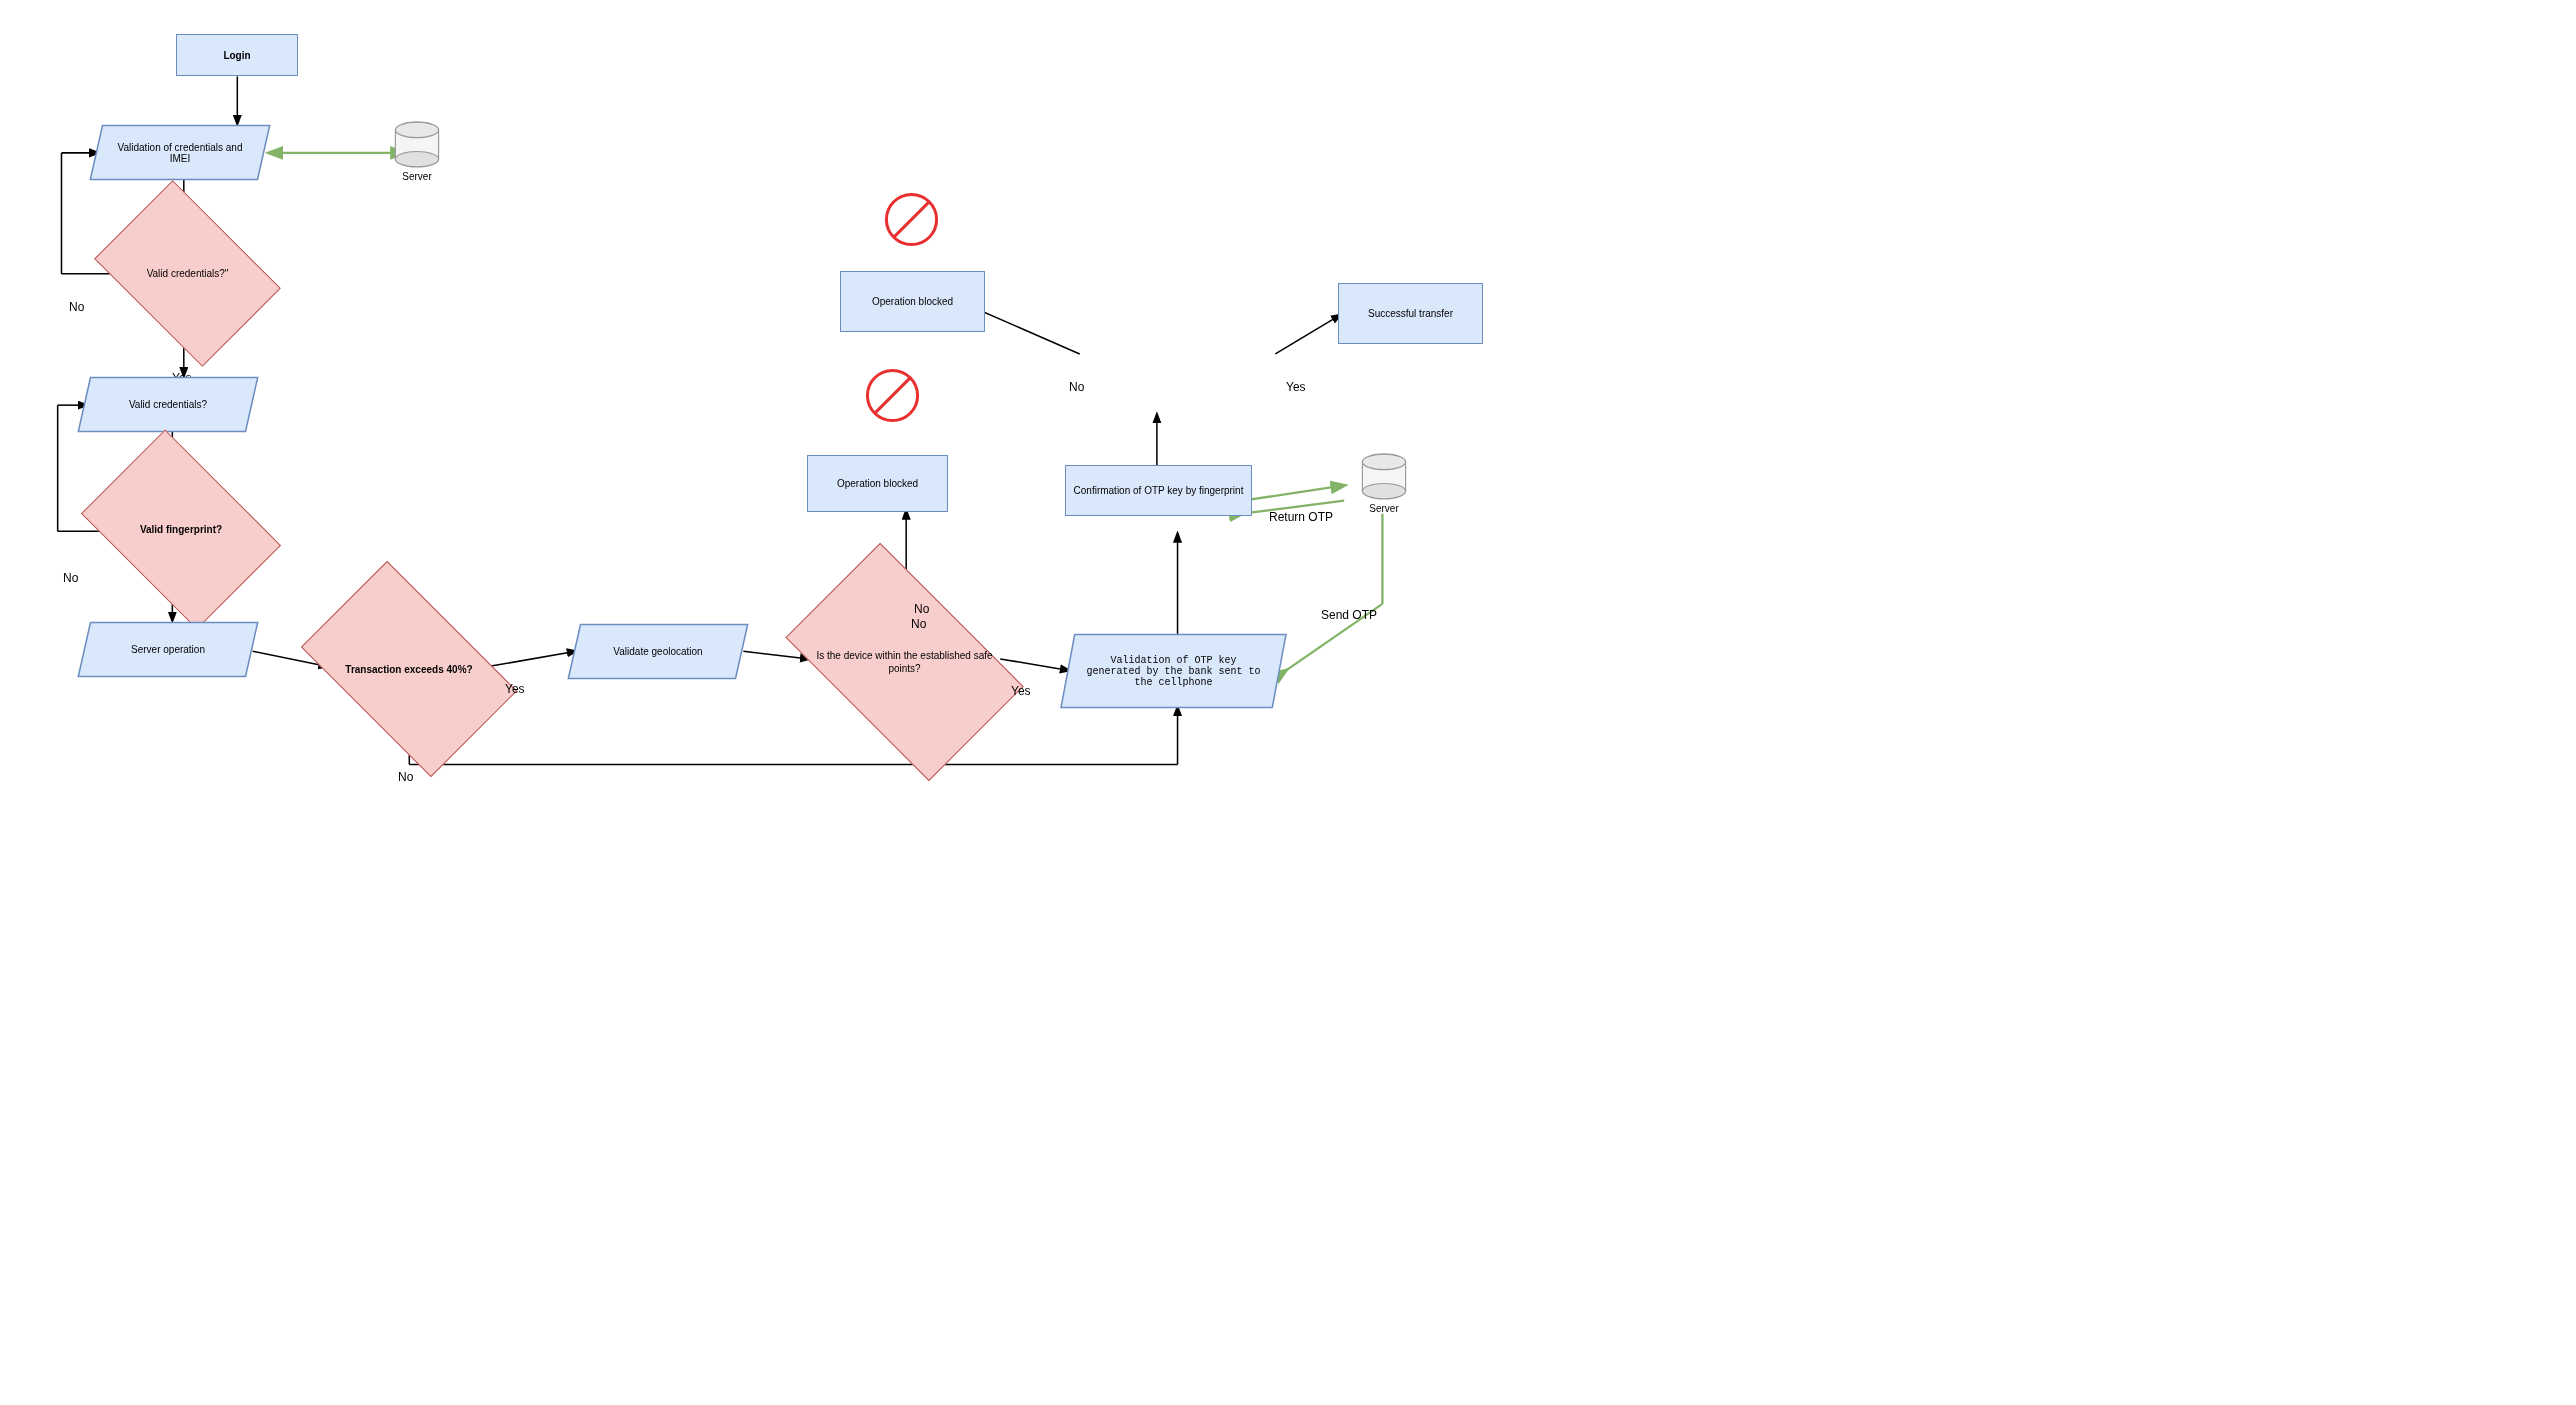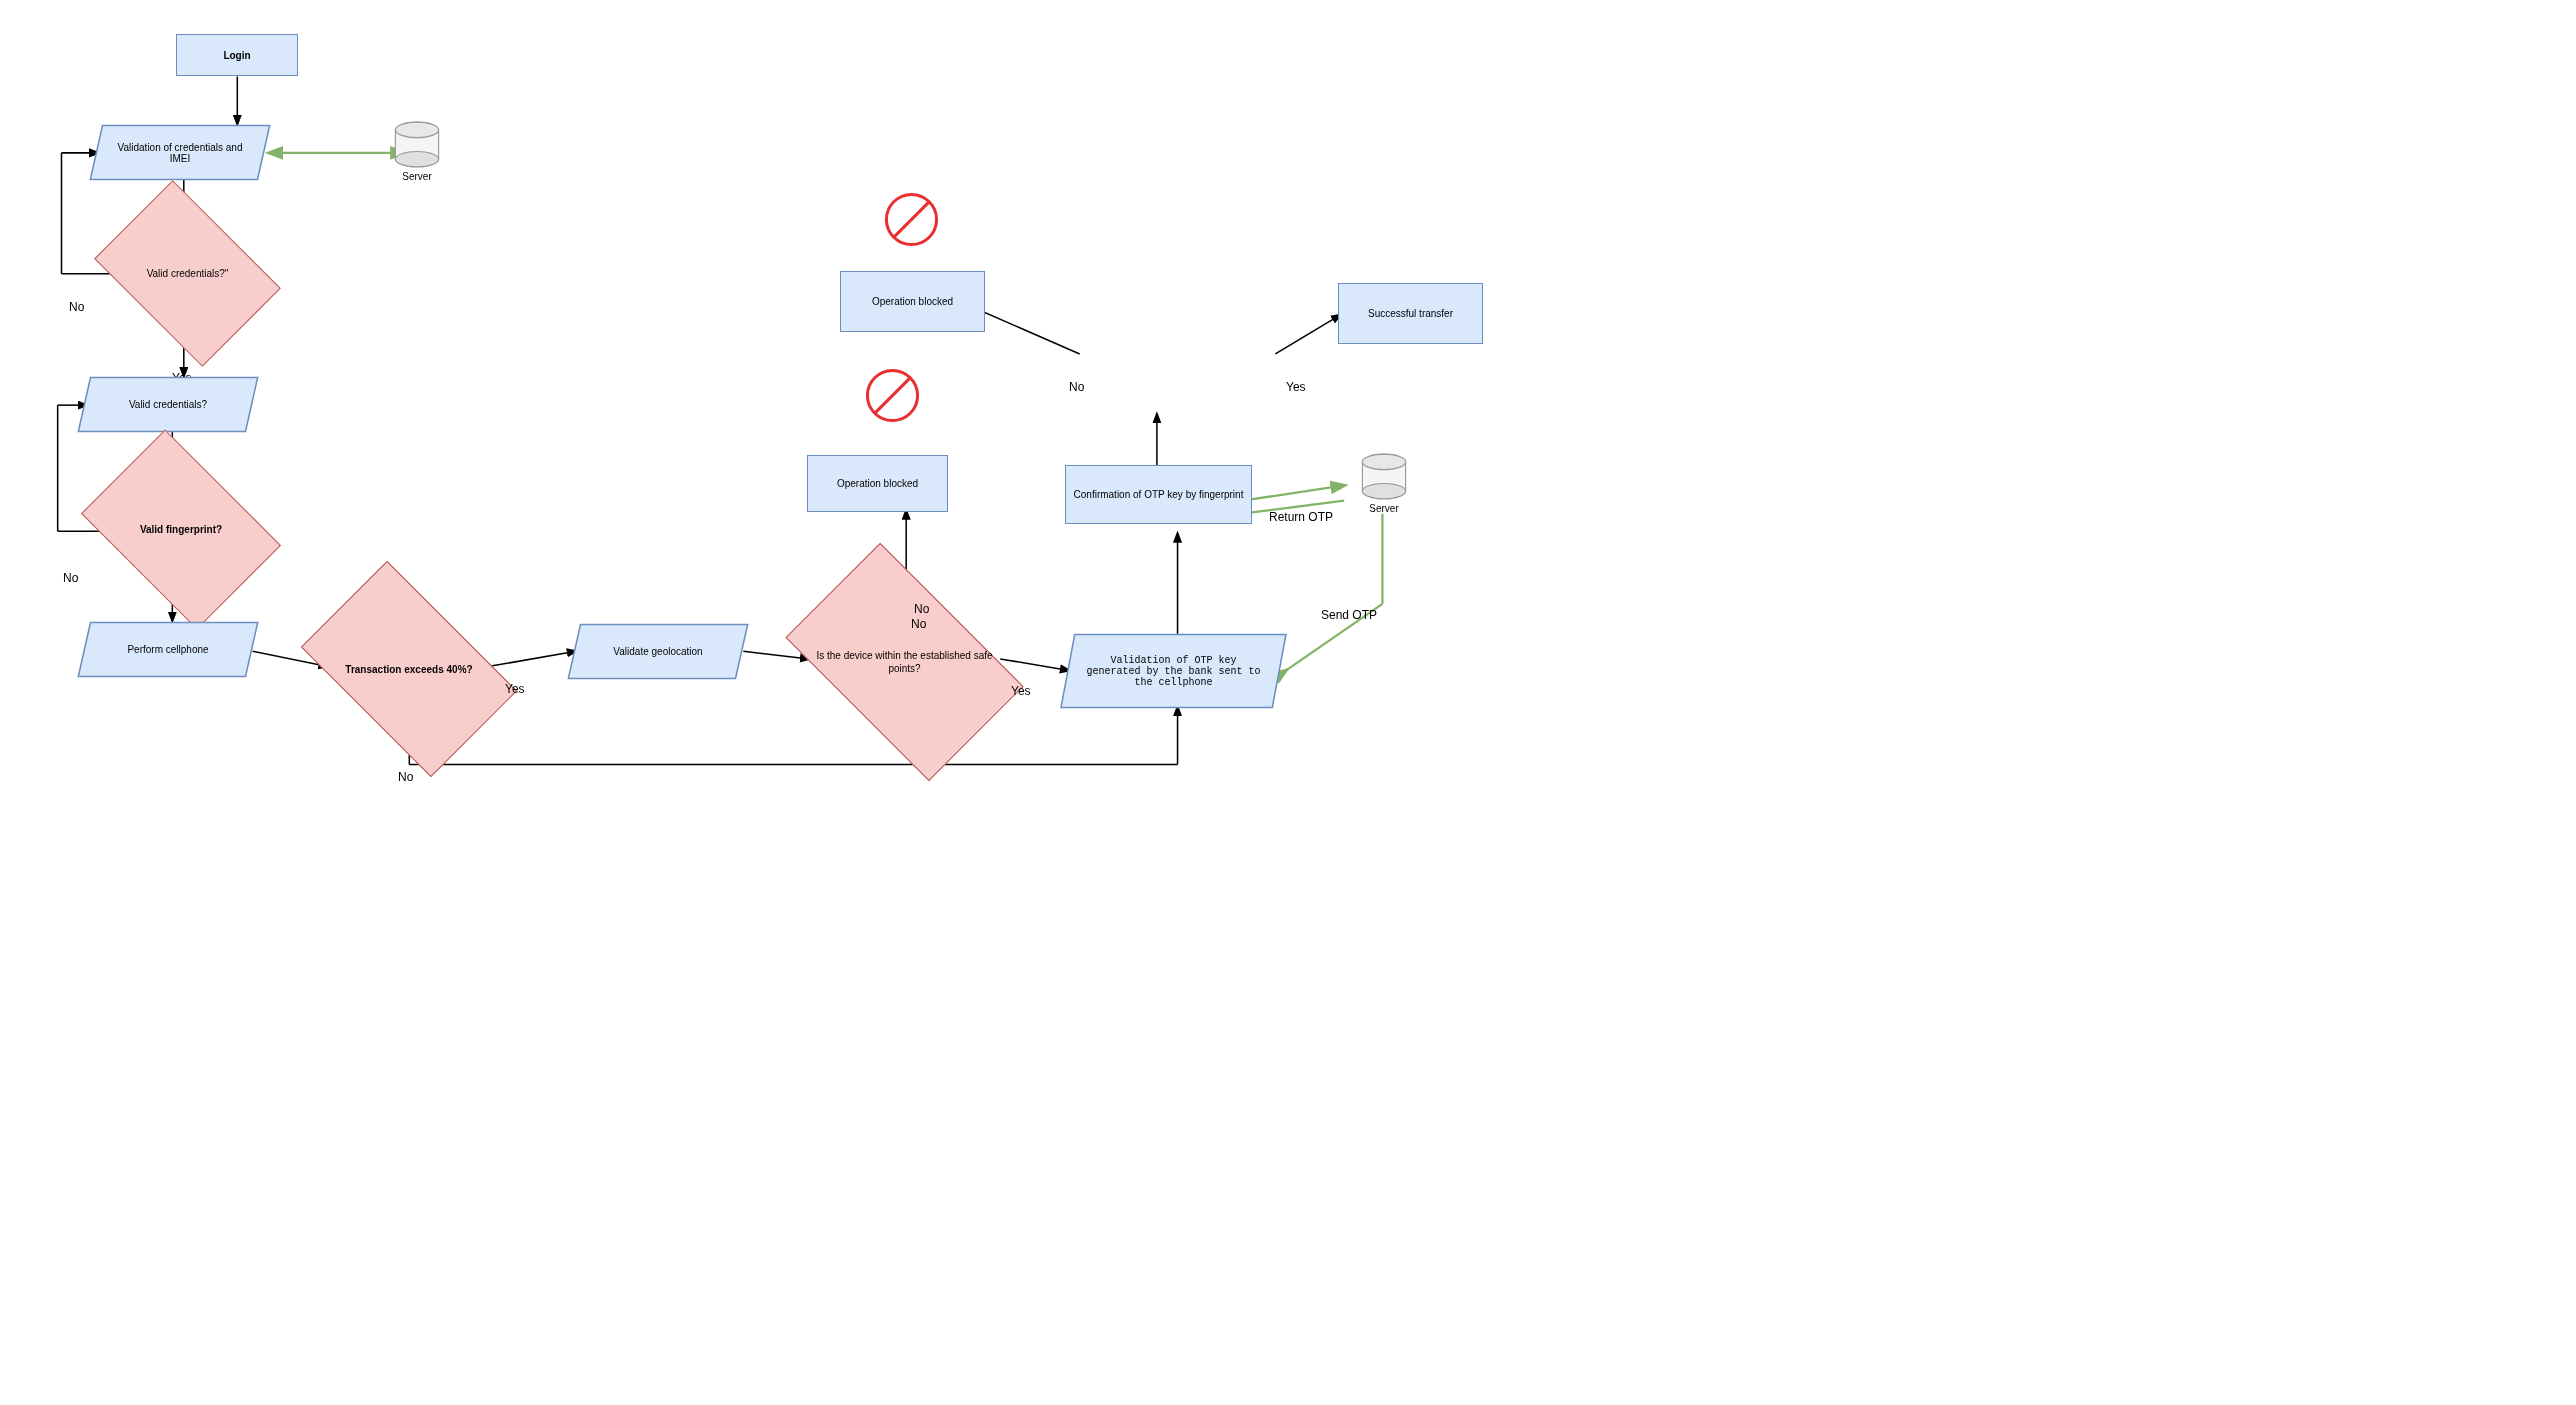--- a/index.html
+++ b/index.html
@@ -195,21 +195,21 @@
 
   <span class="label-text" style="left:63px;top:535px;">No</span>
 
   <span class="label-text" style="left:167px;top:604px;">Yes</span>
 
   <div style="position:absolute; left:76px; top:621px; width:184px; height:57px;">
     <svg width="184" height="57" viewBox="0 0 240 75">
       <polygon points="18,2 238,2 222,73 2,73" fill="#dae8fc" stroke="#6c8ebf" stroke-width="2"></polygon>
     </svg>
     <div style="position:absolute;top:0;left:0;width:184px;height:57px;display:flex;align-items:center;justify-content:center;text-align:center;padding:6.1px 19px;">
-      <span>Perform cellphone</span>
+      <span>Server operation</span>
     </div>
   </div>
 
   <div style="position:absolute;left:317px;top:608px;width:184px;height:122px;" class="diamond">
     <div class="diamond-inner"></div>
     <div class="diamond-text">
       <span style="font-weight:bold;text-align:center;">Transaction exceeds 40%?</span>
     </div>
   </div>
 
@@ -252,21 +252,21 @@
 
   <div style="position:absolute; left:1059px; top:633px; width:229px; height:76px;">
     <svg width="229" height="76" viewBox="0 0 300 100">
       <polygon points="20,2 298,2 280,98 2,98" fill="#dae8fc" stroke="#6c8ebf" stroke-width="2"></polygon>
     </svg>
     <div style="position:absolute;top:0;left:0;width:229px;height:76px;display:flex;align-items:center;justify-content:center;text-align:center;padding:7.6px 27px;font-family:Liberation Mono, monospace;">
       <span>Validation of OTP key generated by the bank sent to the cellphone</span>
     </div>
   </div>
 
-  <div class="rect rect-blue" style="left:1065px; top:465px; width:187px; height:59px;">
+  <div class="rect rect-blue" style="left:1065px; top:465px; width:187px; height:51px;">
     <span>Confirmation of OTP key by fingerprint</span>
   </div>
 
   <div style="position:absolute;left:1342px;top:443px;width:84px;height:76px;display:flex;flex-direction:column;align-items:center;justify-content:center;">
     <svg width="54" height="54" viewBox="0 0 70 70">
       <ellipse cx="35" cy="18" rx="28" ry="10" fill="#f5f5f5" stroke="#999" stroke-width="1.5"></ellipse>
       <rect x="7" y="18" width="56" height="38" fill="#f5f5f5" stroke="#999" stroke-width="1.5"></rect>
       <ellipse cx="35" cy="56" rx="28" ry="10" fill="#e0e0e0" stroke="#999" stroke-width="1.5"></ellipse>
       <ellipse cx="35" cy="18" rx="28" ry="10" fill="#e8e8e8" stroke="#999" stroke-width="1.5"></ellipse>
     </svg>

